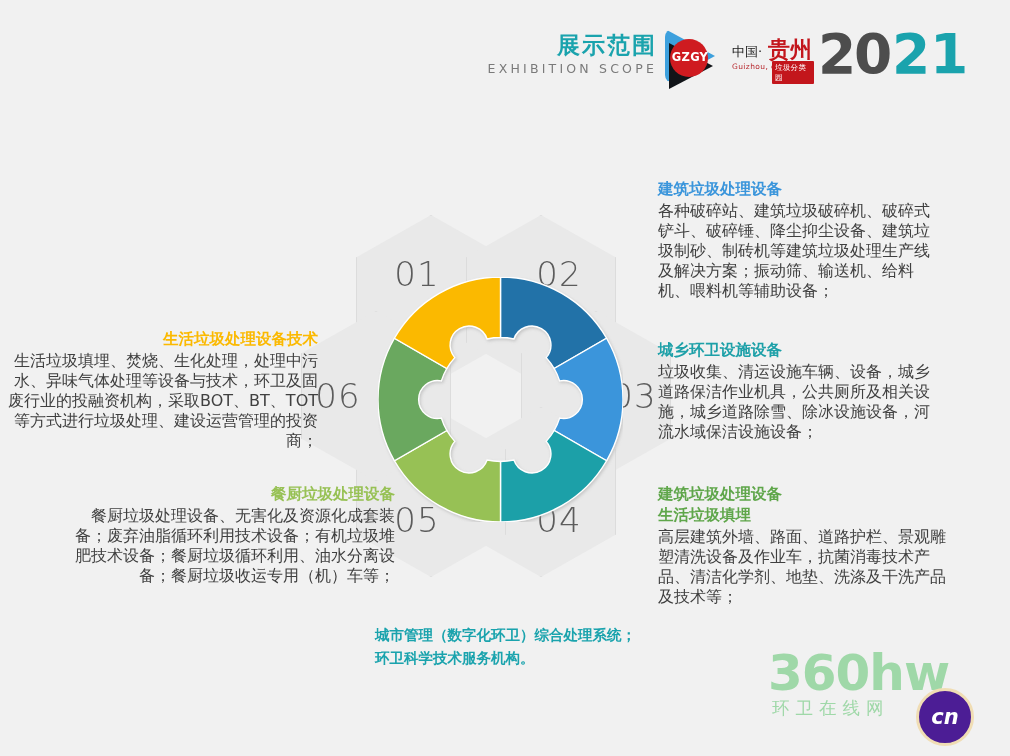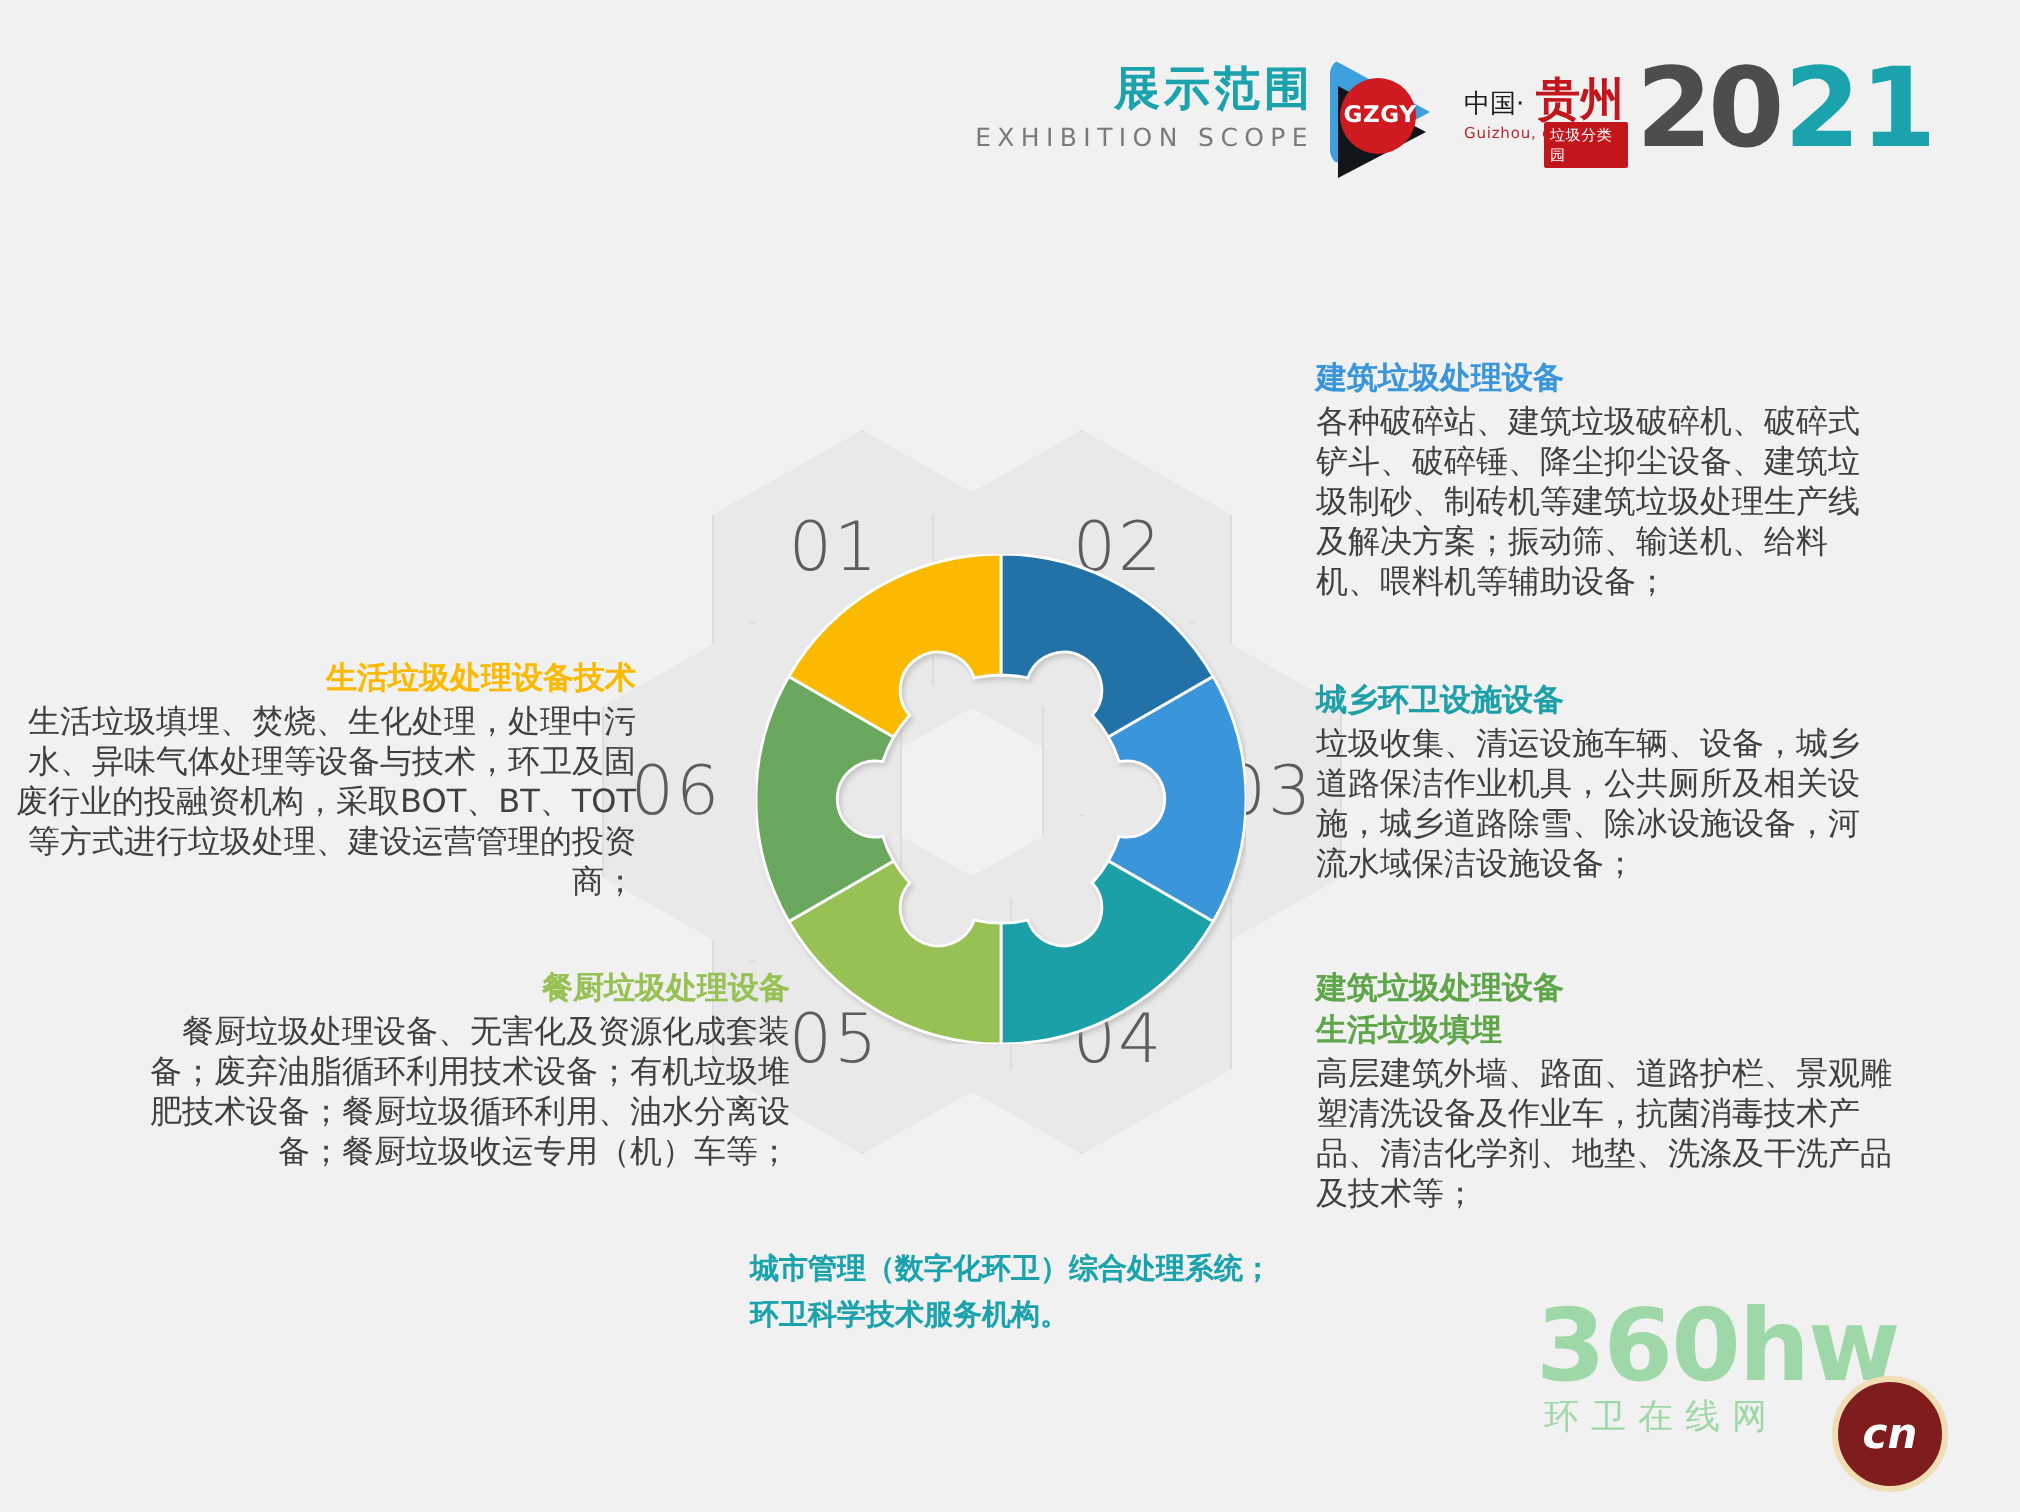--- a/index.html
+++ b/index.html
@@ -116,21 +116,21 @@
     position:absolute;left:0;top:-4px;
     color:#9fd8a8;font-size:50px;font-weight:bold;letter-spacing:-1px;
     font-family:"DejaVu Sans","Liberation Sans",sans-serif;
   }
   .wm .small{
     position:absolute;left:4px;top:48px;
     color:#9fd8a8;font-size:17.5px;font-weight:normal;letter-spacing:6px;
   }
   .wm .cnbadge{
     position:absolute;left:148px;top:40px;width:52px;height:52px;border-radius:50%;
-    background:#7f1d1d;border:3px solid #f0ddb4;
+    background:#4c1d95;border:3px solid #f0ddb4;
     display:flex;align-items:center;justify-content:center;
     color:#ffffff;font-size:21px;font-weight:bold;font-style:italic;
   }
 </style>
 </head>
 <body>
 
 <div id="stage">
 
   <div class="header">

